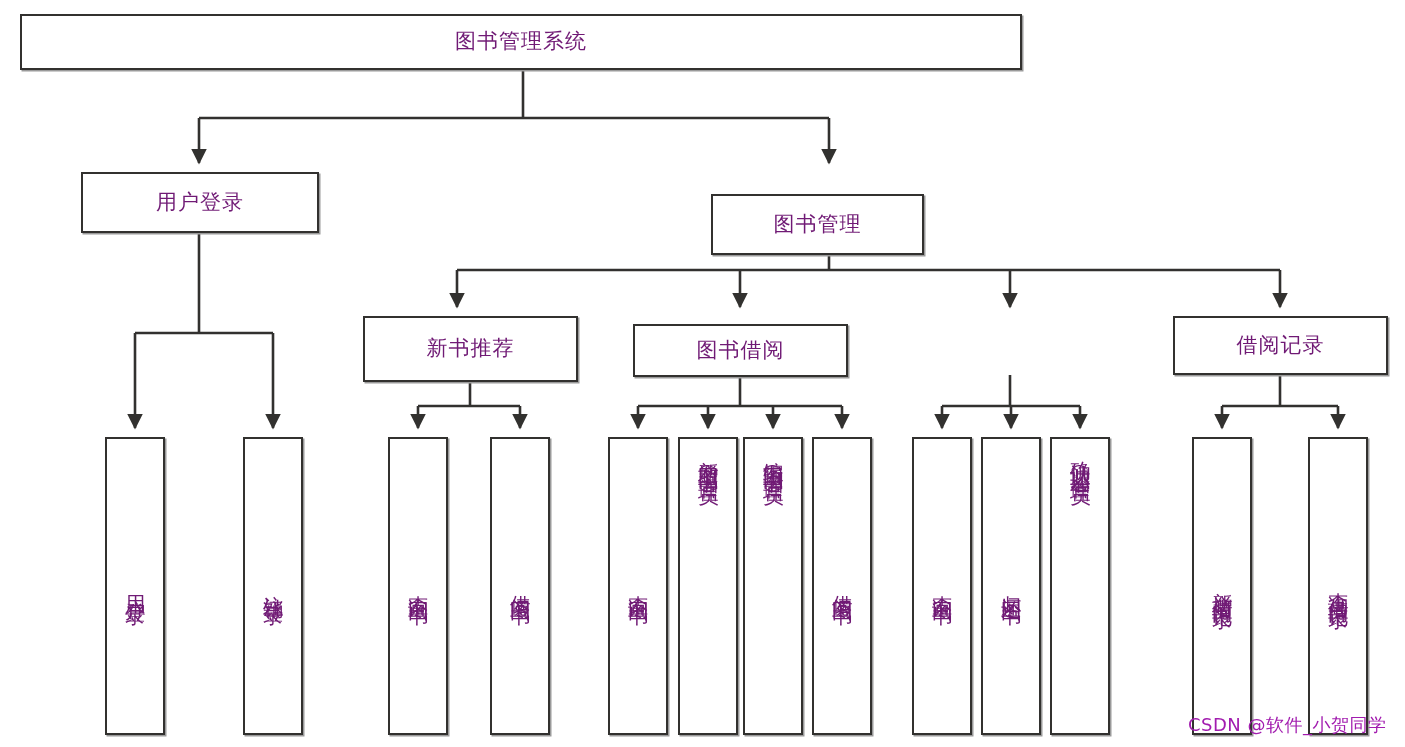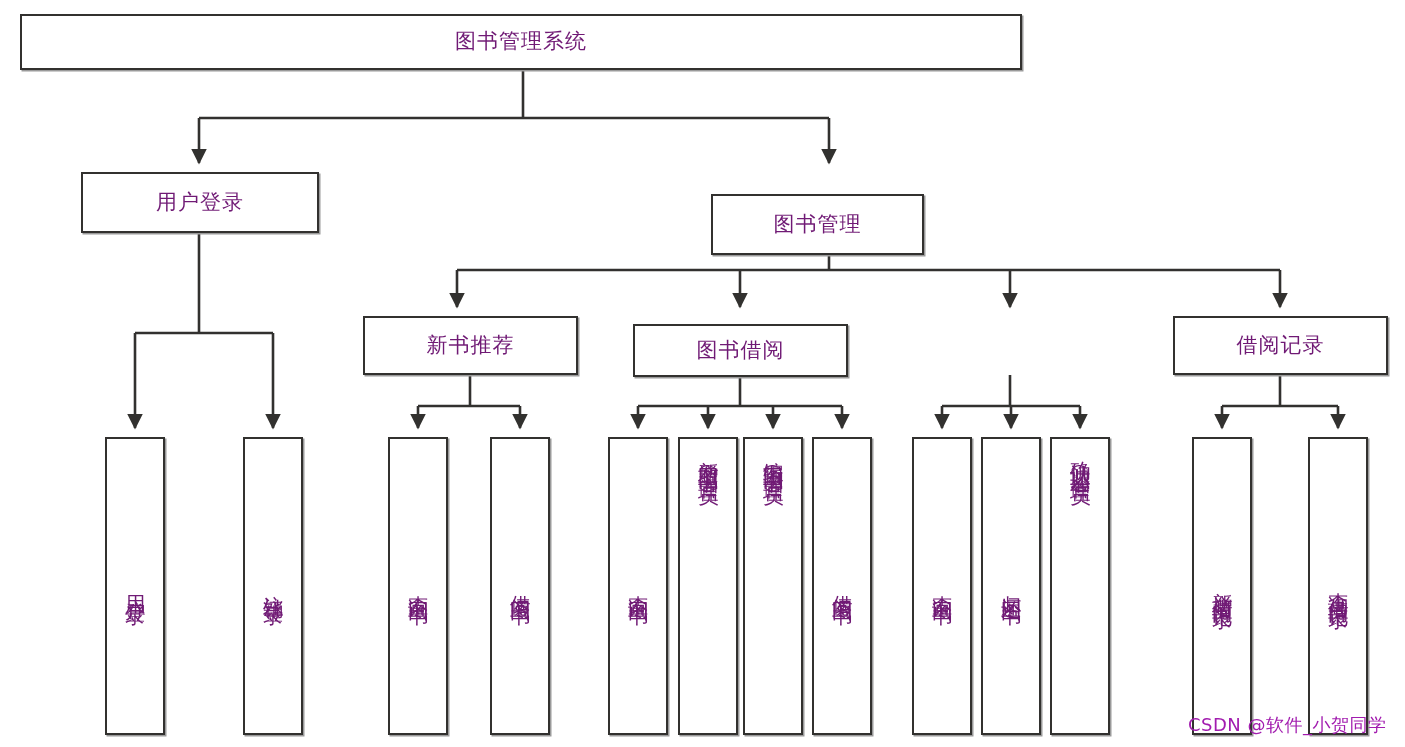--- a/index.html
+++ b/index.html
@@ -129,21 +129,21 @@
     <span>图书管理系统</span>
   </div>
 
   <div class="node horiz" style="left:81px; top:172px; width:238px; height:61px;">
     <span>用户登录</span>
   </div>
   <div class="node horiz" style="left:711px; top:172px; width:213px; height:61px;margin-top:22px;">
     <span>图书管理</span>
   </div>
 
-  <div class="node horiz" style="left:363px; top:316px; width:215px; height:59px;">
+  <div class="node horiz" style="left:363px; top:316px; width:215px; height:66px;">
     <span>新书推荐</span>
   </div>
   <div class="node horiz" style="left:633px; top:324px; width:215px; height:53px;">
     <span>图书借阅</span>
   </div>
   <div class="node horiz" style="left:1173px; top:316px; width:215px; height:59px;">
     <span>借阅记录</span>
   </div>
 
   <div class="node vert centered" style="left:105px; top:437px; width:60px; height:298px;">

